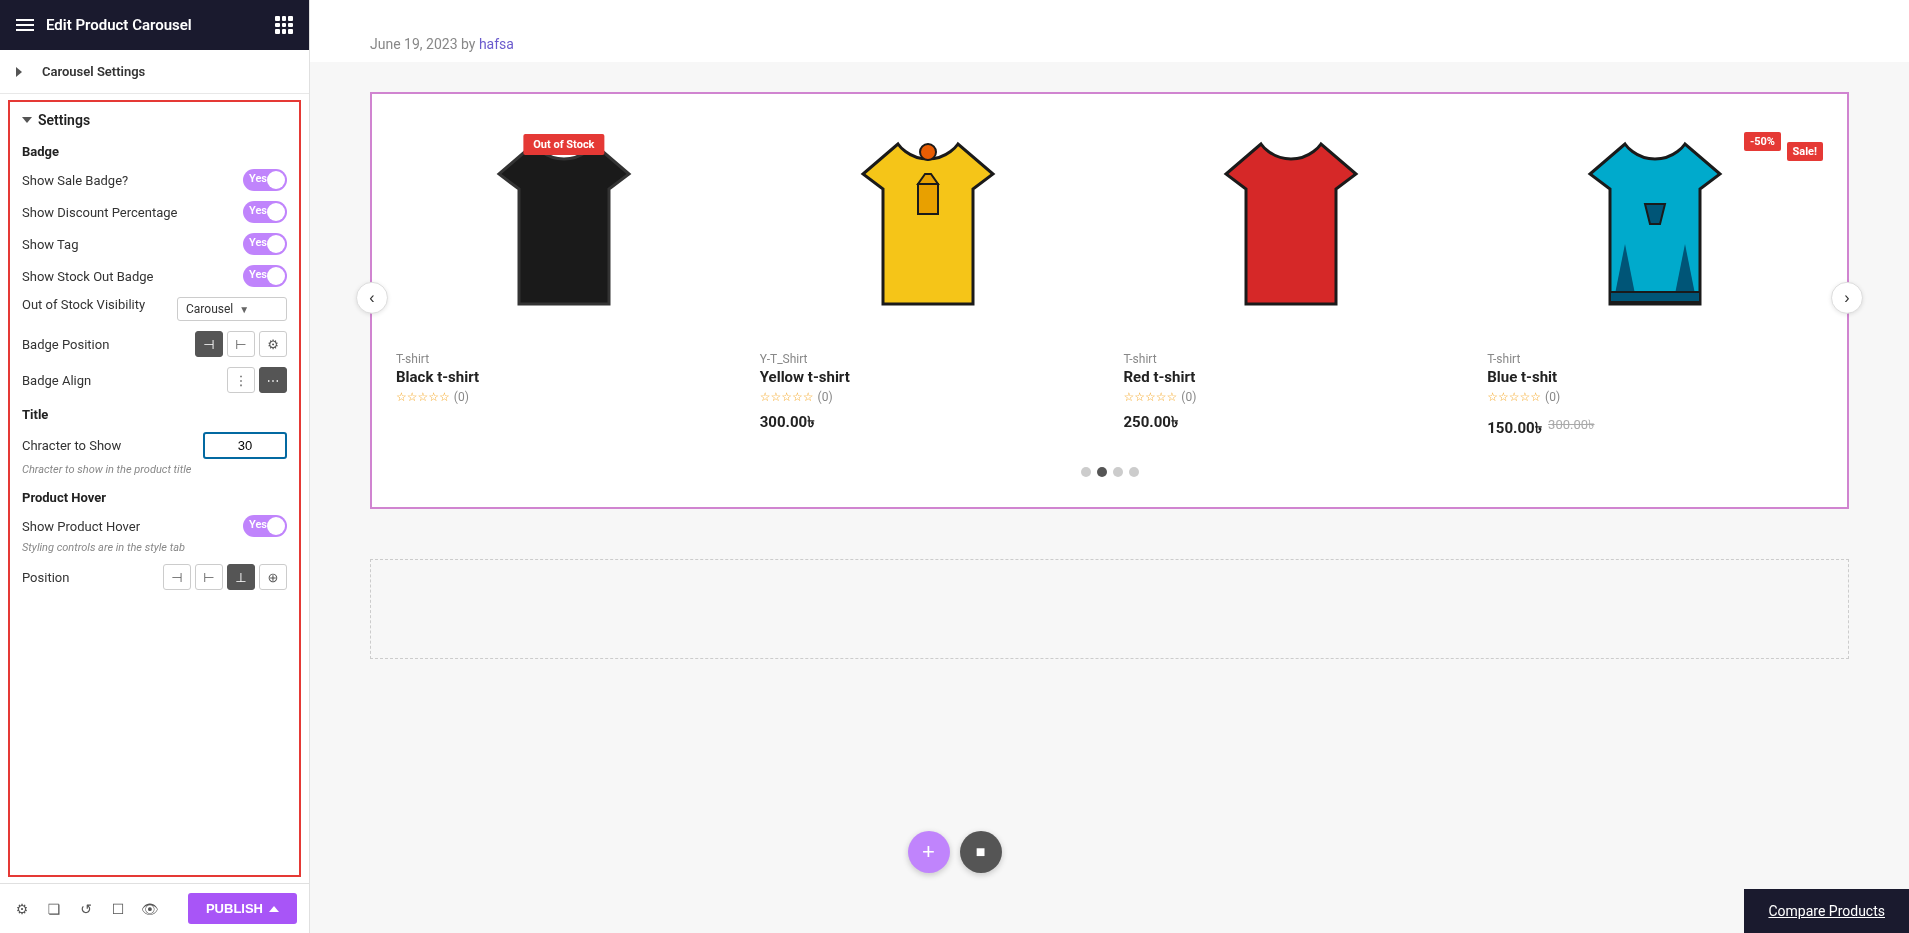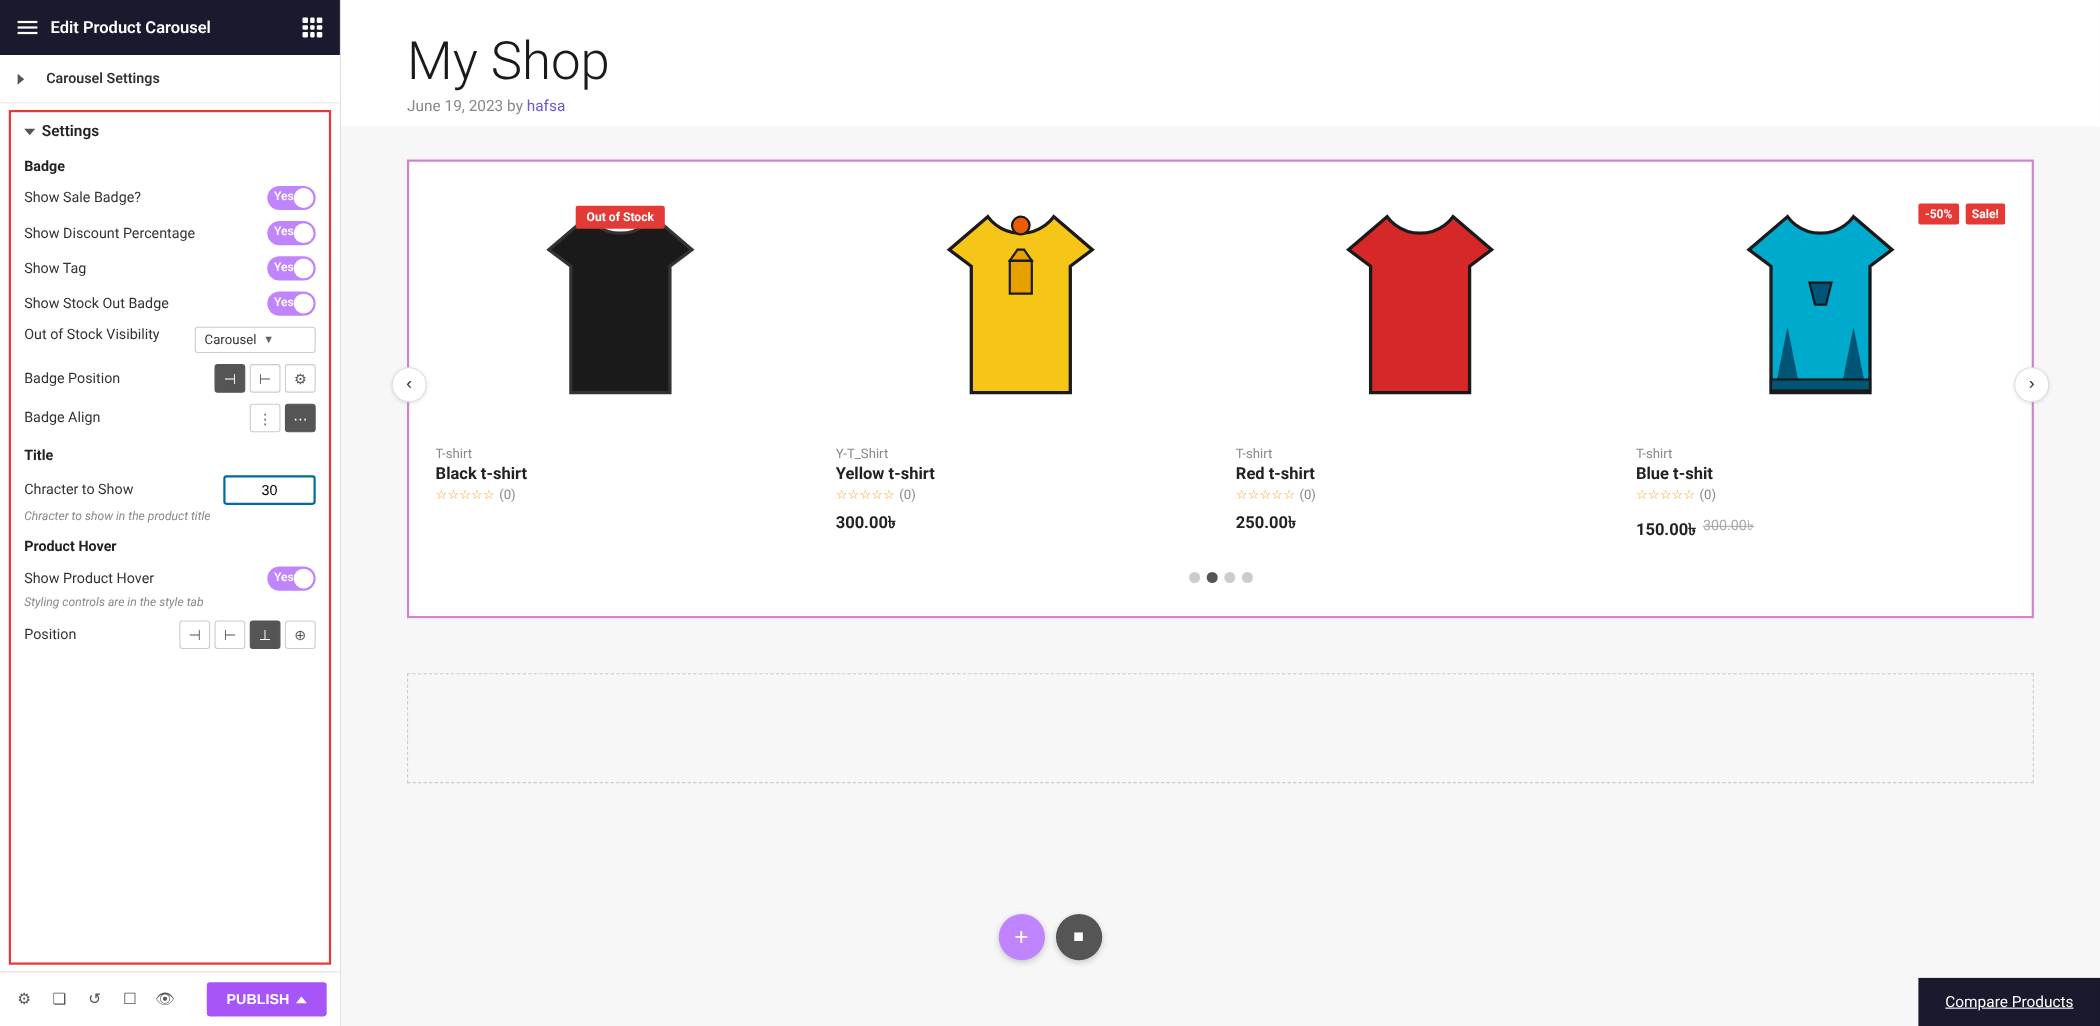--- a/index.html
+++ b/index.html
@@ -304,21 +304,21 @@
       right: 42px;
       background: #e53935;
       color: #fff;
       font-size: 11px;
       font-weight: 700;
       padding: 3px 6px;
       border-radius: 2px;
     }
     .badge-sale {
       position: absolute;
-      top: 8px;
+      top: 18px;
       right: 0;
       background: #e53935;
       color: #fff;
       font-size: 11px;
       font-weight: 700;
       padding: 3px 6px;
       border-radius: 2px;
     }
 
     .product-category {
@@ -580,21 +580,20 @@
     <button class="publish-btn">
       <span>PUBLISH</span>
       <span class="chevron-up"></span>
     </button>
   </div>
 </div>
 
 <div class="main-content">
 
   <div class="page-header">
-    <h1 class="page-title">My Shop</h1>
     <div class="page-meta">
       <span>June 19, 2023 by</span>
       <a href="#">hafsa</a>
     </div>
   </div>
 
   <div class="carousel-container">
     <button class="carousel-nav prev">‹</button>
     <button class="carousel-nav next">›</button>
 

